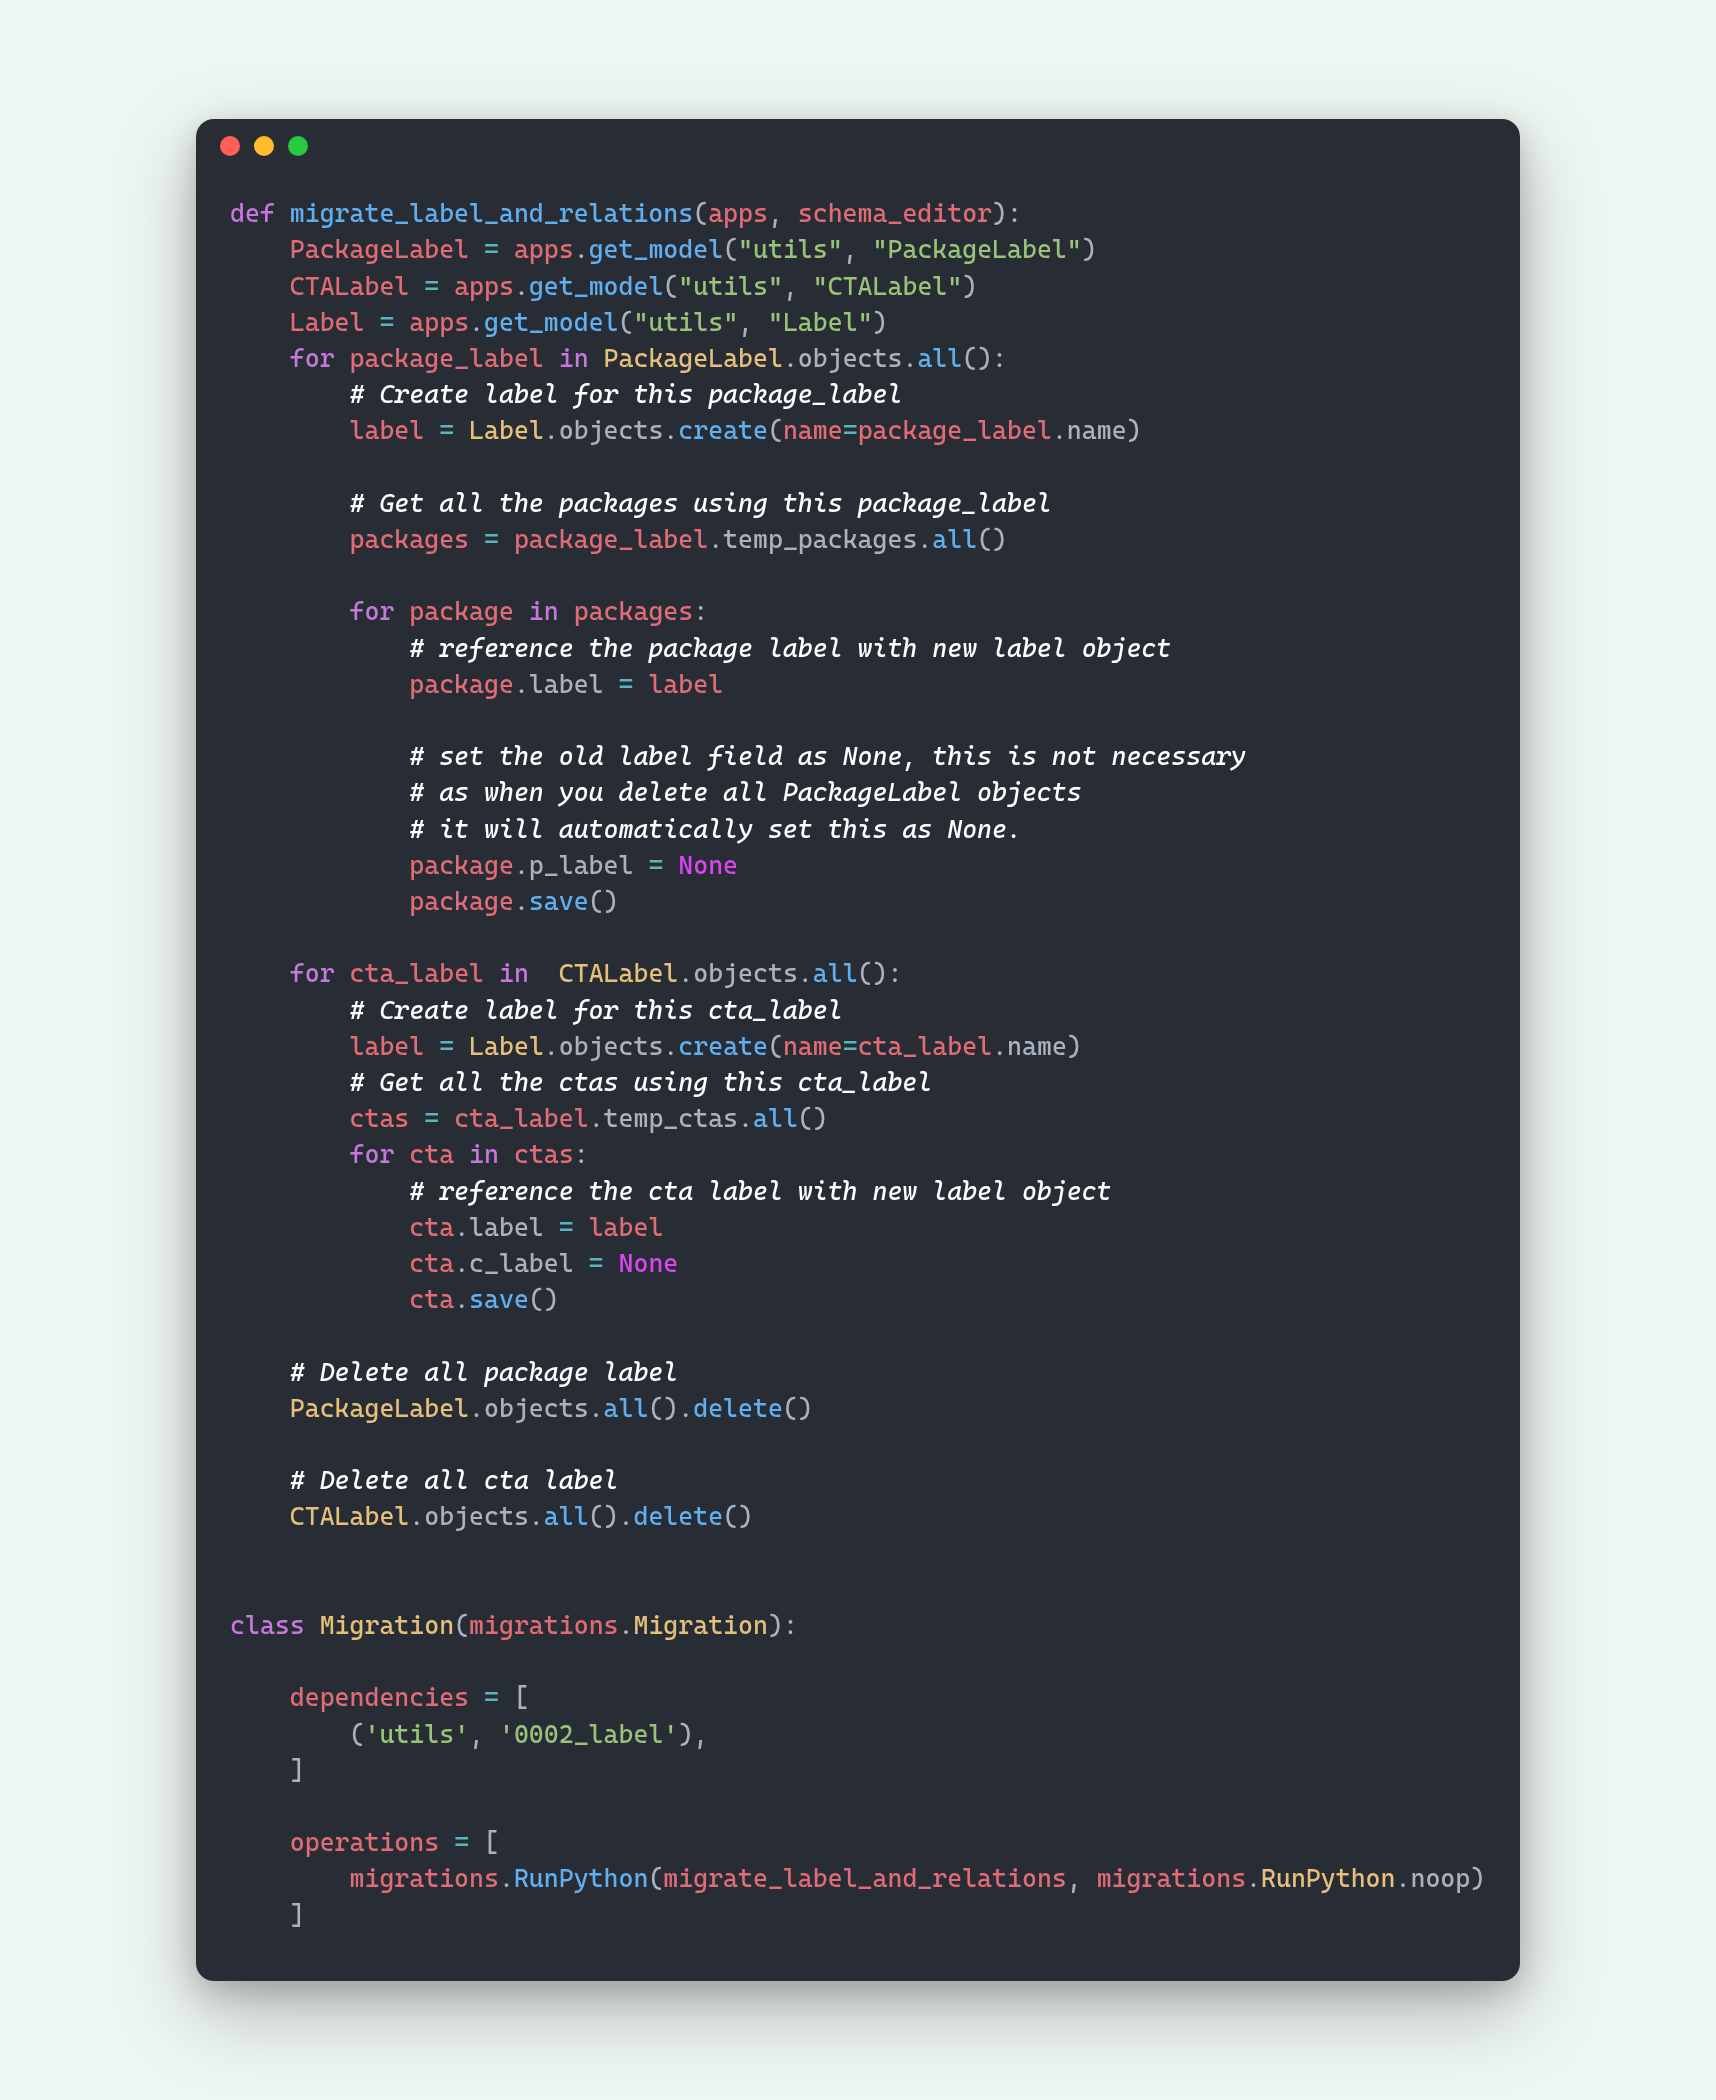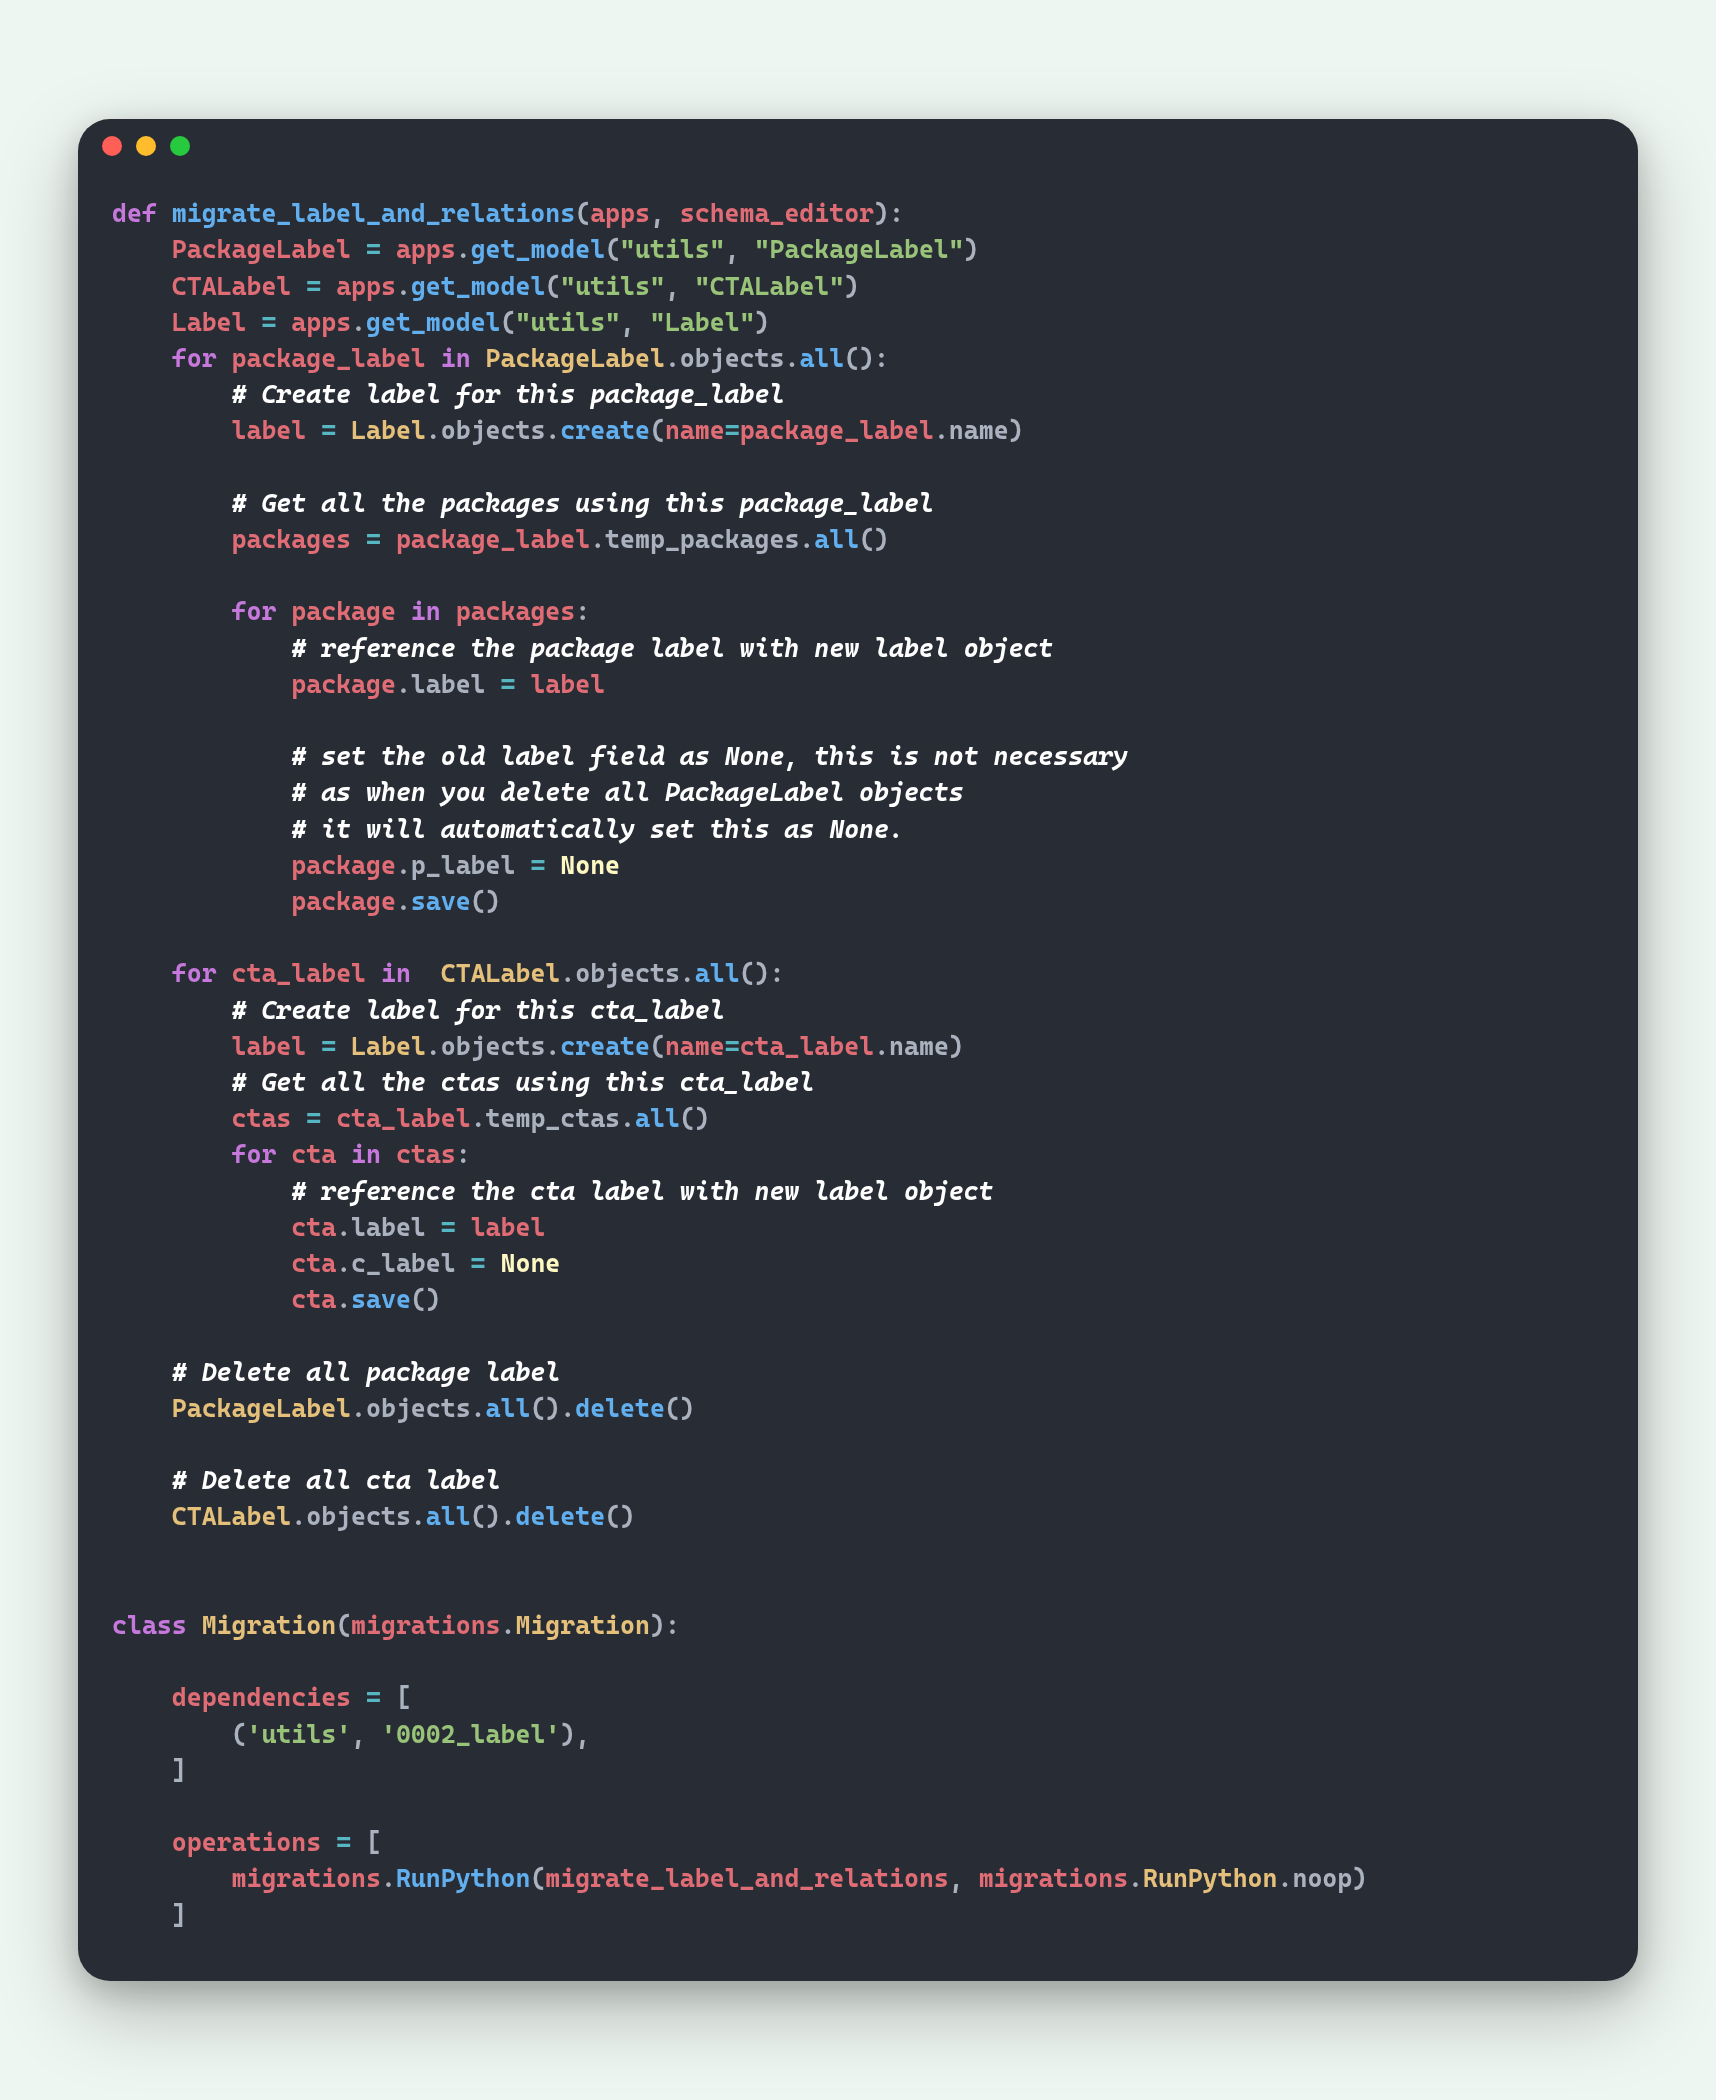--- a/index.html
+++ b/index.html
@@ -11,26 +11,25 @@
     font-family: ui-monospace, "SF Mono", "Cascadia Code", "Source Code Pro", Menlo, Consolas, monospace;
   }
   .stage {
     width: 1716px;
     height: 2100px;
     display: flex;
     align-items: center;
     justify-content: center;
   }
   .window {
-    width: 1560px;
+    width: 1324px;
     background: #282c34;
-    border-radius: 32px;
+    border-radius: 18px;
     box-shadow: 0 30px 80px rgba(0,0,0,0.25), 0 10px 30px rgba(0,0,0,0.18);
     overflow: hidden;
-    font-weight: bold;
   }
   .titlebar {
     height: 54px;
     display: flex;
     align-items: center;
     padding-left: 24px;
     gap: 14px;
   }
   .dot {
     width: 20px;
@@ -49,21 +48,21 @@
     tab-size: 4;
   }
   
   .kw   { color: #c678dd; } 
   .fn   { color: #61afef; } 
   .cls  { color: #e5c07b; } 
   .var  { color: #e06c75; } 
   .str  { color: #98c379; } 
   .com  { color: #ffffff; font-style: italic; } 
   .op   { color: #56b6c2; } 
-  .none { color: #fef9c3; } 
+  .none { color: #d946ef; } 
   .pun  { color: #abb2bf; } 
 </style>
 </head>
 <body>
 
 <div class="stage">
   <div class="window">
     <div class="titlebar">
       <div class="dot red"></div>
       <div class="dot yellow"></div>

